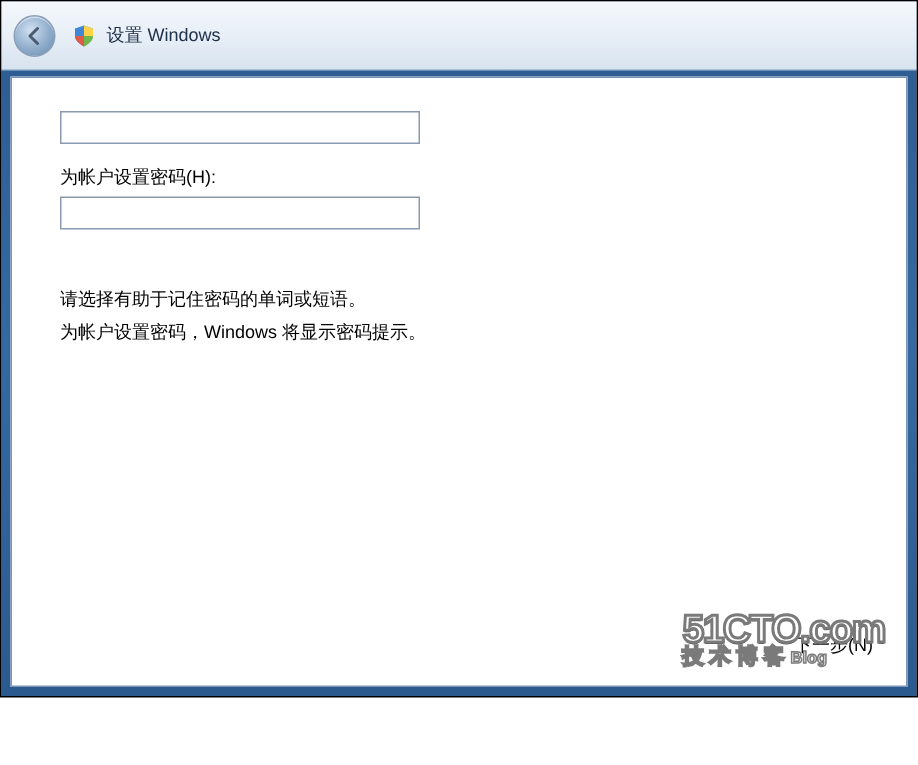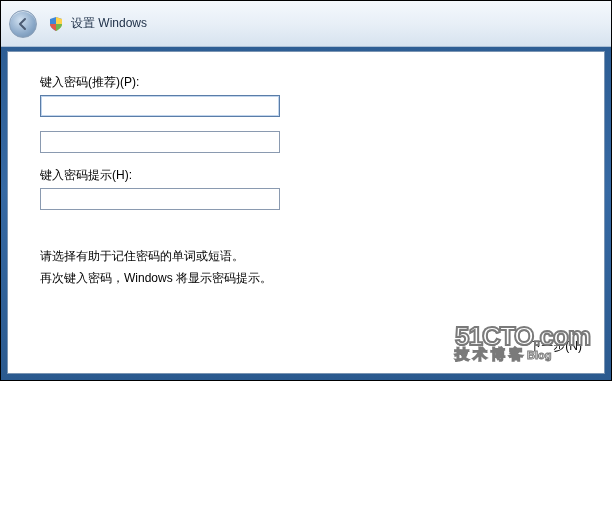--- a/index.html
+++ b/index.html
@@ -6,21 +6,21 @@
     body {
       width: 612px;
       height: 510px;
       font-family: "Microsoft YaHei", "Segoe UI", Tahoma, sans-serif;
       background: #fff;
       position: relative;
       overflow: hidden;
     }
     .outer {
       width: 612px;
-      height: 381px;
+      height: 465px;
       border: 1px solid #000;
       background: linear-gradient(to bottom, #2b5a8f 0%, #3669a3 50%, #2b5a8f 100%);
       position: relative;
     }
     .header {
       height: 46px;
       background: linear-gradient(to bottom, #f4f8fc 0%, #e8eff7 50%, #d7e3ef 100%);
       border-bottom: 1px solid #aabfd6;
       display: flex;
       align-items: center;
@@ -143,37 +143,33 @@
         <path d="M8 1 L14 3 V8 C14 12 8 15 8 15 V1 Z" fill="#ffd24a"></path>
         <path d="M8 8 H14 V8 C14 12 8 15 8 15 V8 Z" fill="#6fb84c"></path>
         <path d="M2 8 H8 V15 C8 15 2 12 2 8 Z" fill="#e05a4a"></path>
       </svg>
     </div>
     <span class="header-title">设置 Windows</span>
   </div>
 
   <div class="content-panel">
 
-    <div class="field-block">
-      <label class="field-label">键入密码(推荐)(P):</label>
-      <input type="password" class="pw-input focused" value="" style="">
-    </div>
 
     <div class="field-block">
       <input type="password" class="pw-input" value="" style="">
     </div>
 
     <div class="field-block">
-      <label class="field-label">键入密码提示(H):</label>
+      <label class="field-label">为帐户设置密码(H):</label>
       <input type="text" class="pw-input" value="" style="">
     </div>
 
     <div class="hint-block">
       <div>请选择有助于记住密码的单词或短语。</div>
-      <div>再次键入密码，Windows 将显示密码提示。</div>
+      <div>为帐户设置密码，Windows 将显示密码提示。</div>
     </div>
 
     <div class="next-btn-area">下一步(N)</div>
 
     <div class="watermark">
       <div class="l1"><span>51CTO.com</span></div>
       <div class="l2"><span>技术博客</span><span style="font-family:Liberation Sans, sans-serif;font-size:11px;letter-spacing:0;-webkit-text-stroke:1px #7a7a7a">Blog</span></div>
     </div>
   </div>
 

